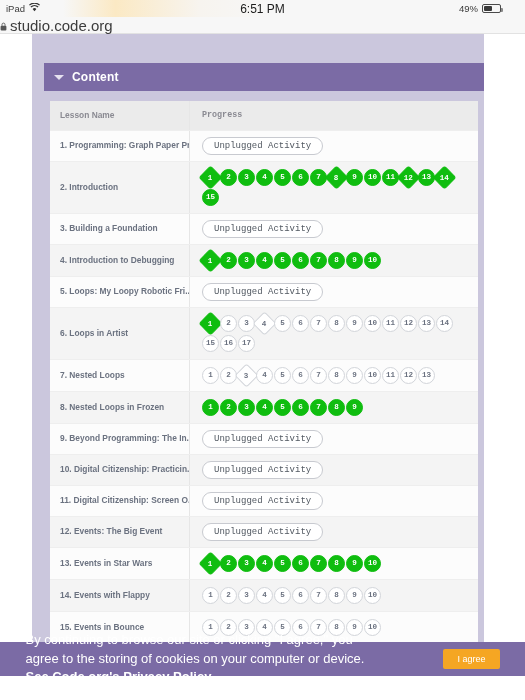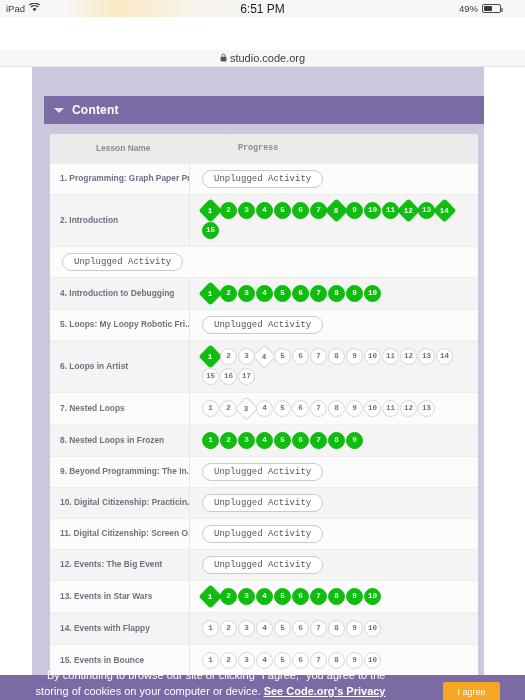--- a/index.html
+++ b/index.html
@@ -34,24 +34,23 @@
   }
   .batt::after {
     content: ""; position: absolute; right: -3px; top: 2.5px;
     width: 2px; height: 4px; background: #8a8a8a; border-radius: 0 1px 1px 0;
   }
   .batt-fill { position: absolute; left: 1px; top: 1px; bottom: 1px; width: 49%; background: #3a3a3a; border-radius: 1px; }
 
   
   .urlbar {
     height: 17px; background: #f7f7f7;
-    display: flex; align-items: center; justify-content: center;
-    gap: 3px; font-size: 11px; color: #3c3c3c;
+    display: flex; align-items: center; 
+    gap: 3px; font-size: 15px; color: #3c3c3c;
     border-bottom: 1px solid #e2e2e2;
-    margin-top: 33px;
   }
   .lock { display: inline-block; }
 
   
   .page {
     position: relative;
     height: 642px;
     background: #ffffff;
   }
   .lav-band {
@@ -79,21 +78,21 @@
     bottom: 0;
     background: #ffffff;
     overflow: hidden;
   }
 
   .row {
     display: flex;
     border-bottom: 1px solid #eeeeee;
     min-height: 28px;
   }
-  .row.head { background: #ebebeb; padding-left: 36px; }
+  .row.head { background: #ebebeb; }
   .row.alt { background: #f4f4f4; }
   .row.plain { background: #fcfcfc; }
 
   .cell-name {
     width: 140px; flex: 0 0 140px;
     padding: 7px 8px 7px 10px;
     font-size: 8.4px; color: #6b7280; font-weight: bold;
     display: flex; align-items: center;
     border-right: 1px solid #e6e6e6;
     line-height: 1.25;
@@ -139,22 +138,22 @@
 
   
   .cookie {
     position: absolute; left: 0; right: 0; bottom: 0; height: 34px;
     background: #7b6ba5;
     display: flex; align-items: center; justify-content: center;
     gap: 14px; padding: 0 12px;
     z-index: 10;
   }
   .cookie-text {
-    color: #ffffff; font-size: 11px; line-height: 1.45;
-    text-align: right; max-width: 360px;
+    color: #ffffff; font-size: 13px; line-height: 1.45;
+    text-align: left; max-width: 360px;
   }
   .cookie-text a {
     color: #ffffff; font-weight: bold; text-decoration: underline;
   }
   .cookie-btn {
     background: #f5a623; color: #ffffff;
     border: none; border-radius: 2px;
     padding: 5px 14px; font-size: 9px;
     font-family: "Liberation Sans", sans-serif;
     cursor: pointer;
@@ -260,20 +259,21 @@
               <div class="bub diamond done">
                 <span>14</span>
               </div>
               <div class="bub circle done">
                 <span>15</span>
               </div>
             </div>
           </div>
         </div>
         <div class="row plain">
+          <div class="cell-name">3. Building a Foundation</div>
           <div class="cell-prog">
             <span class="pill">Unplugged Activity</span>
           </div>
         </div>
         <div class="row alt">
           <div class="cell-name">4. Introduction to Debugging</div>
           <div class="cell-prog">
             <div class="bubbles">
               <div class="bub diamond done">
                 <span>1</span>

